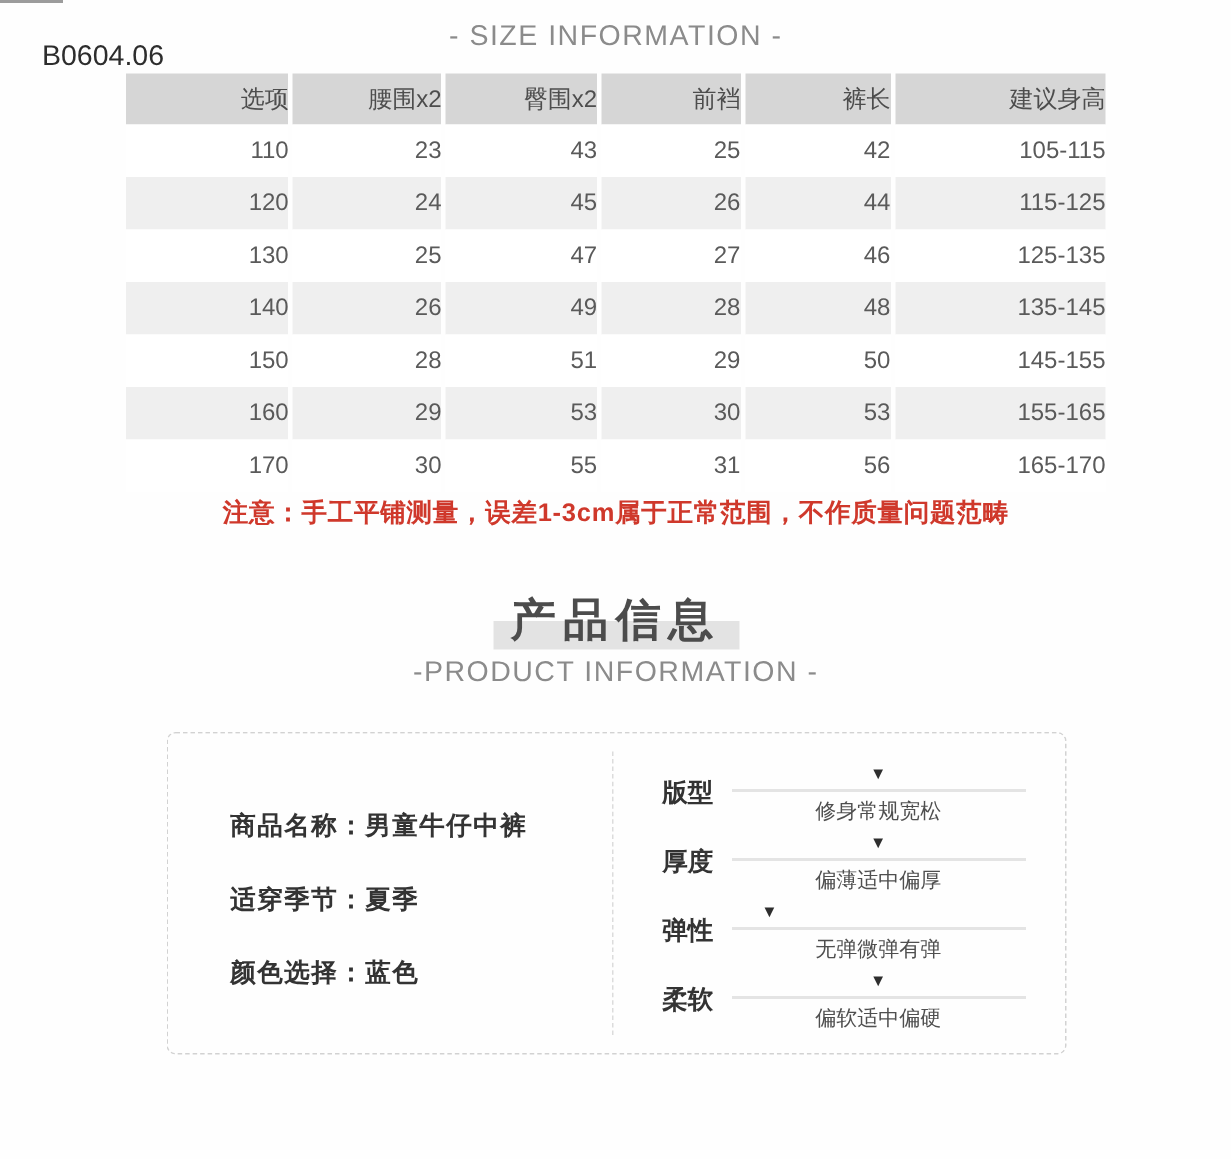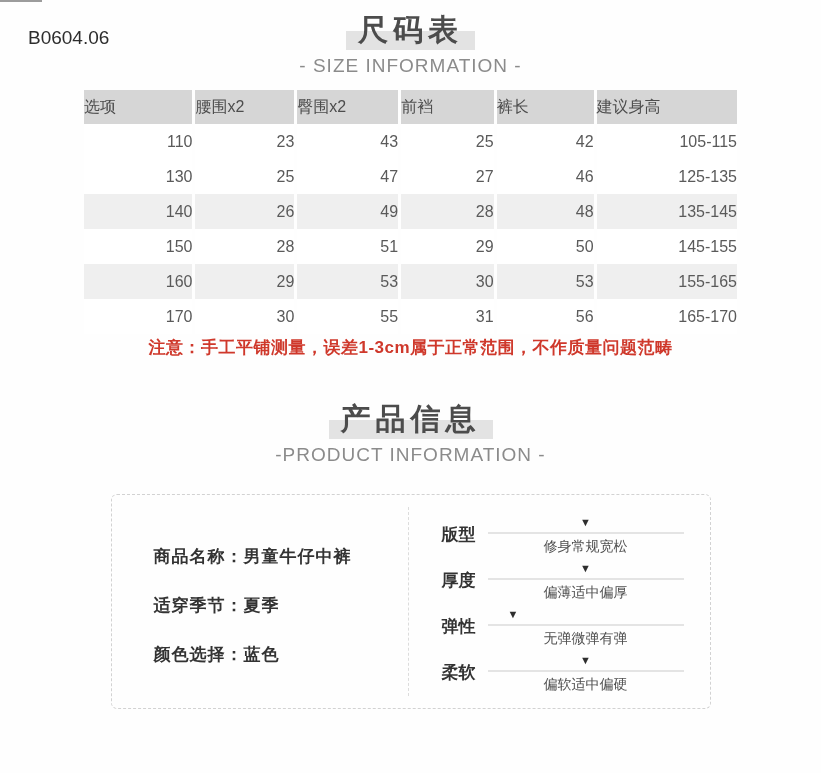--- a/index.html
+++ b/index.html
@@ -15,21 +15,21 @@
   .section-header { text-align:center; }
   .size-header { padding-top:10px; }
   .product-header { margin-top:40px; }
   .title-wrap { position:relative; display:inline-block; }
   .title-band { position:absolute; left:-12px; right:-12px; bottom:1px; height:19px; background:#e3e3e3; }
   .title-text { position:relative; font-size:30px; font-weight:600; color:#4c4c4c; letter-spacing:5px; }
   .subtitle { margin-top:4px; font-size:19px; color:#8b8b8b; letter-spacing:1px; }
 
   
   .size-table { width:659px; margin:13px auto 0; border-collapse:separate; border-spacing:3px 0; font-size:16px; }
-  .size-table th { background:#d6d6d6; height:34px; font-weight:400; color:#4d4d4d; text-align:left; }
+  .size-table th { background:#d6d6d6; height:34px; font-weight:400; color:#4d4d4d; text-align:right; }
   .size-table td { height:35px; text-align:right; color:#5a5a5a; background:#ffffff; }
   .size-table tr.even td { background:#efefef; }
 
   .note { margin-top:2px; text-align:center; font-size:17px; font-weight:700; color:#cf382b; letter-spacing:.5px; }
 
   
   .product-box { position:relative; width:600px; height:215px; margin:28px auto 0; border:1px dashed #d2d2d2; border-radius:6px; display:flex; }
   .fields { width:296px; padding:50px 0 0 42px; }
   .field-row { margin-bottom:26px; font-size:17px; font-weight:600; color:#333333; letter-spacing:1px; white-space:nowrap; }
   .v-divider { position:absolute; left:296px; top:12px; bottom:12px; width:0; border-left:1px dashed #dcdcdc; }
@@ -44,24 +44,20 @@
 </head>
 <body>
 
 <div class="page">
 
   <div class="corner-mark"></div>
 
   <div class="sku">B0604.06</div>
 
   <div class="section-header size-header">
-    <div class="title-wrap">
-      <div class="title-band"></div>
-      <div class="title-text">尺码表</div>
-    </div>
     <div class="subtitle">- SIZE INFORMATION -</div>
   </div>
 
   <table class="size-table">
     <colgroup id="size-cols">
         <col style="width: 17%;">
         <col style="width: 15.5%;">
         <col style="width: 15.8%;">
         <col style="width: 14.5%;">
         <col style="width: 15.2%;">
@@ -79,20 +75,28 @@
     </thead>
     <tbody id="size-body">
         <tr>
           <td>110</td>
           <td>23</td>
           <td>43</td>
           <td>25</td>
           <td>42</td>
           <td>105-115</td>
         </tr>
+        <tr class="even">
+          <td>120</td>
+          <td>24</td>
+          <td>45</td>
+          <td>26</td>
+          <td>44</td>
+          <td>115-125</td>
+        </tr>
         <tr>
           <td>130</td>
           <td>25</td>
           <td>47</td>
           <td>27</td>
           <td>46</td>
           <td>125-135</td>
         </tr>
         <tr class="even">
           <td>140</td>

